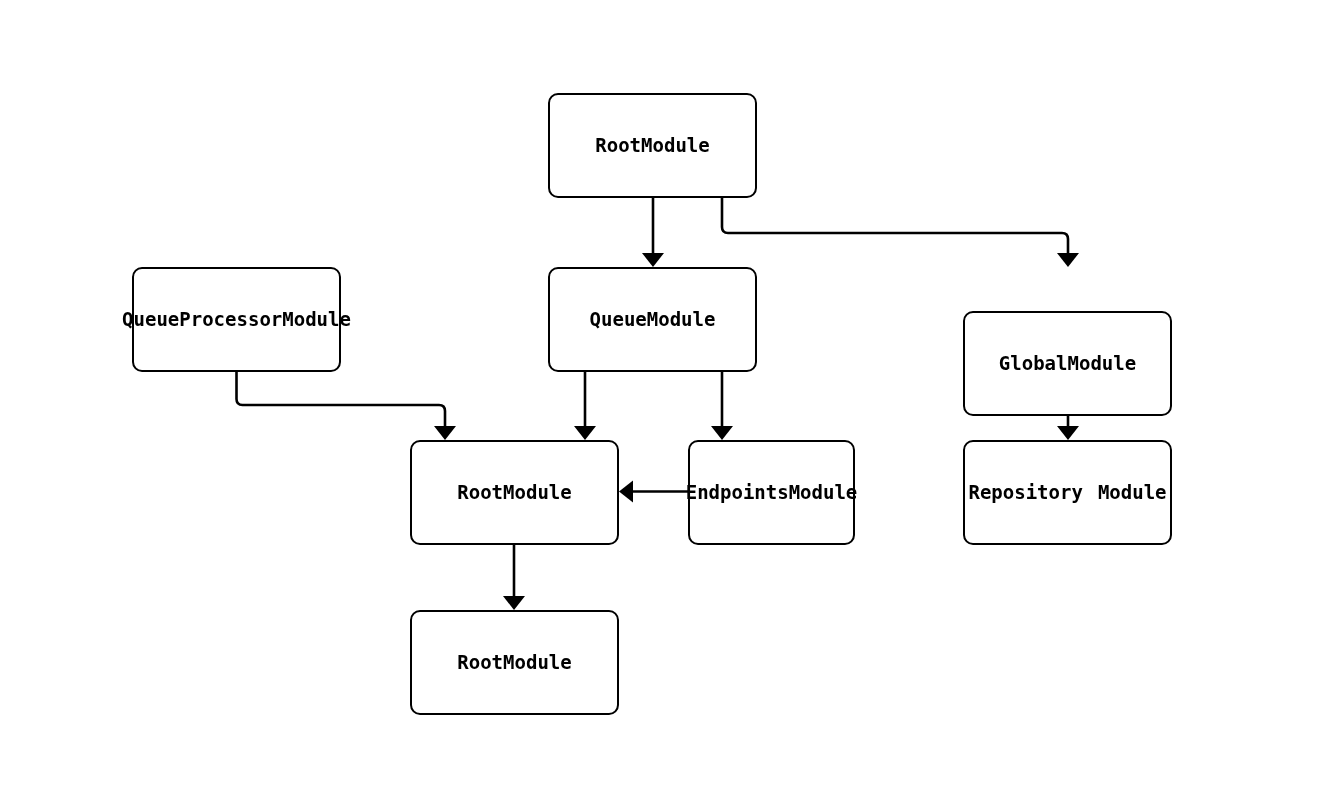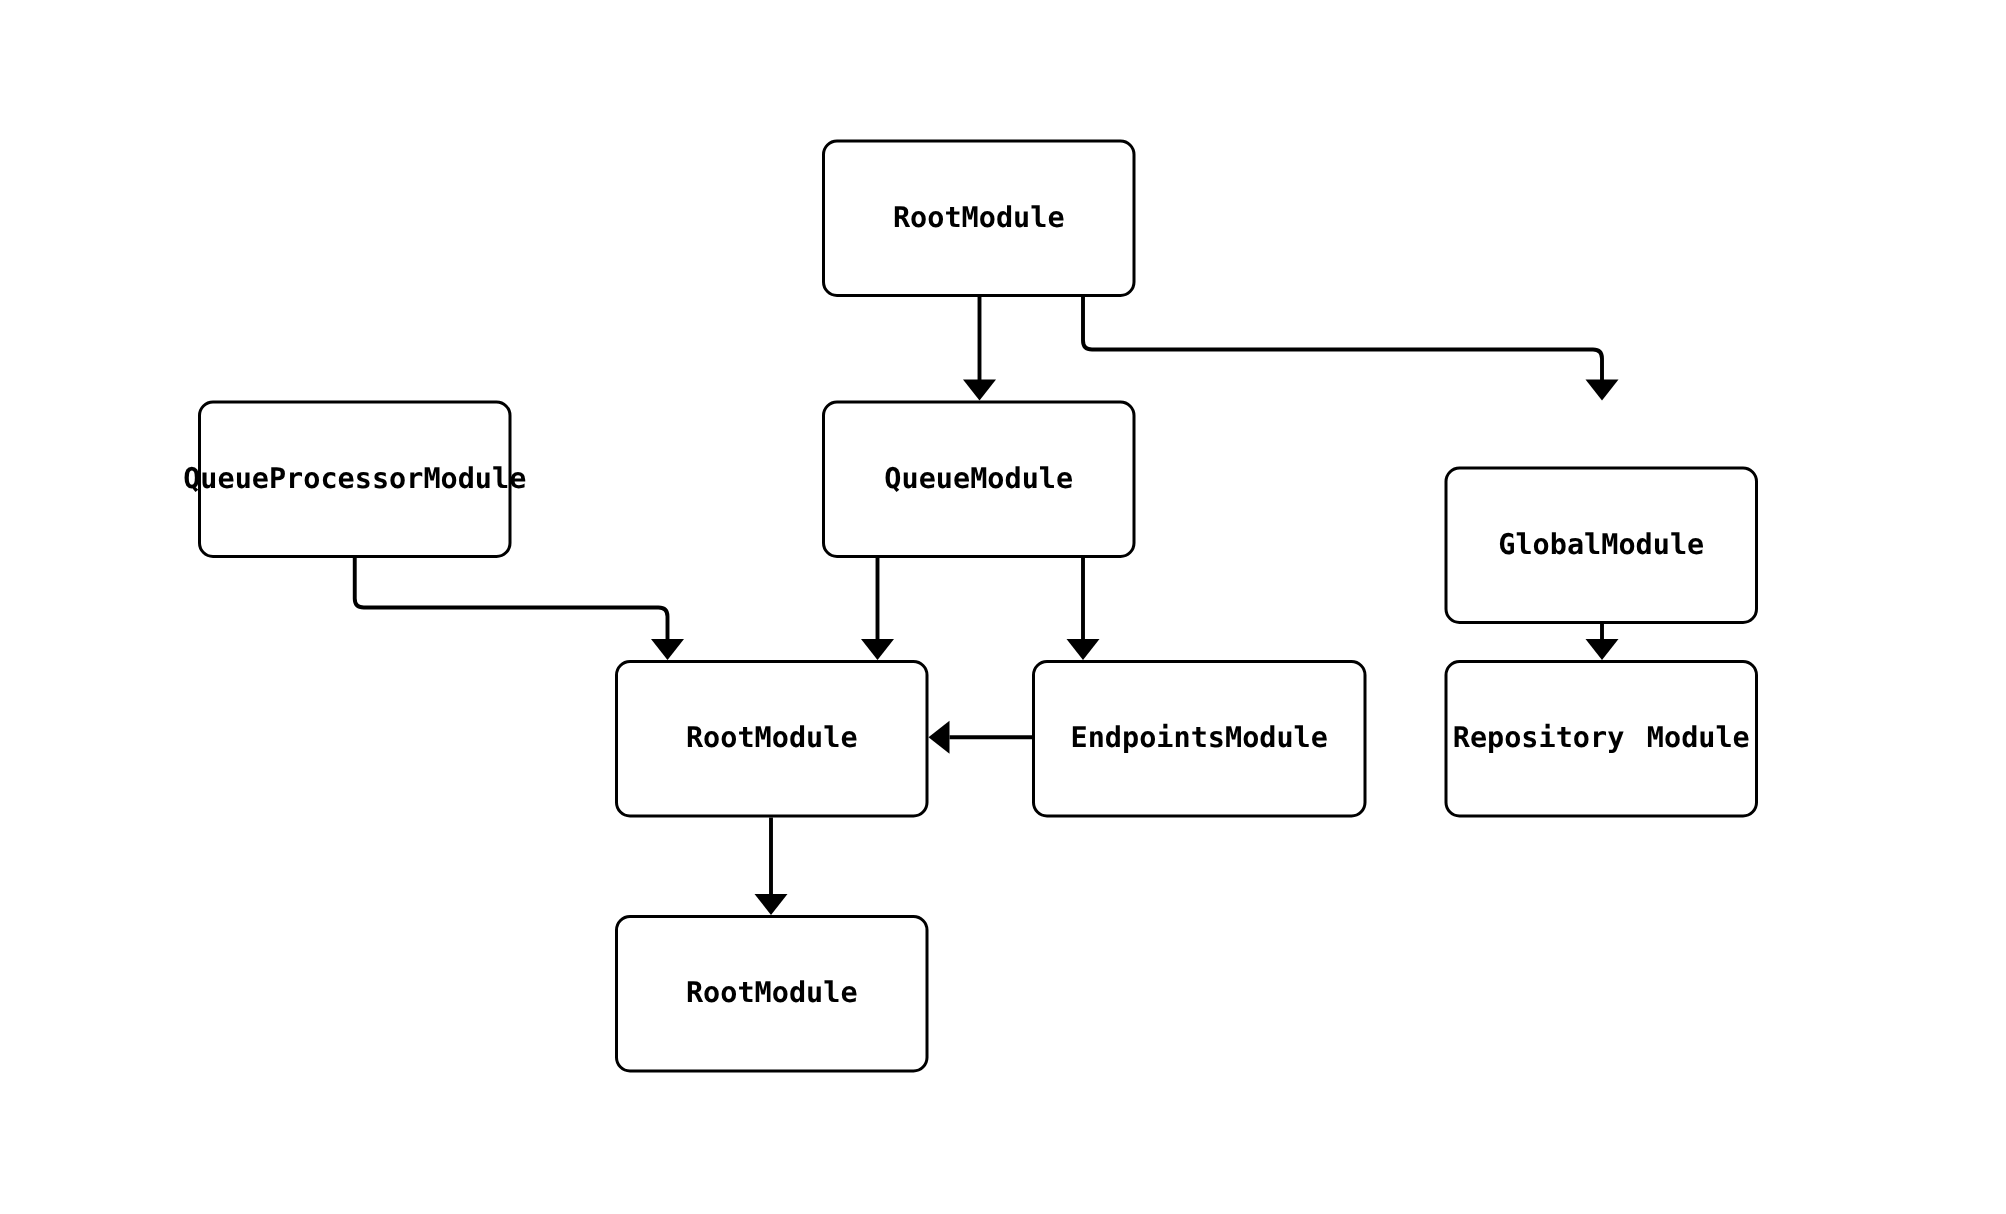--- a/index.html
+++ b/index.html
@@ -48,21 +48,21 @@
     font-weight: 700;
     font-size: 19px;
     line-height: 23px;
     color: #000000;
   }
   .node-root        { left: 548px; top: 93px;  }
   .node-qp          { left: 132px; top: 267px; }
   .node-server      { left: 548px; top: 267px; }
   .node-global      { left: 963px; top: 267px; margin-top: 44px; }
   .node-core        { left: 410px; top: 440px; }
-  .node-endpoints   { left: 688px; top: 440px; width: 223px; }
+  .node-endpoints   { left: 688px; top: 440px; width: 167px; }
   .node-repository  { left: 963px; top: 440px; gap: 15px; }
   .node-queue       { left: 410px; top: 610px; }
 </style>
 </head>
 <body>
 
 <div class="canvas">
 
   <svg class="edges-svg" viewBox="0 0 1337 809">
 

